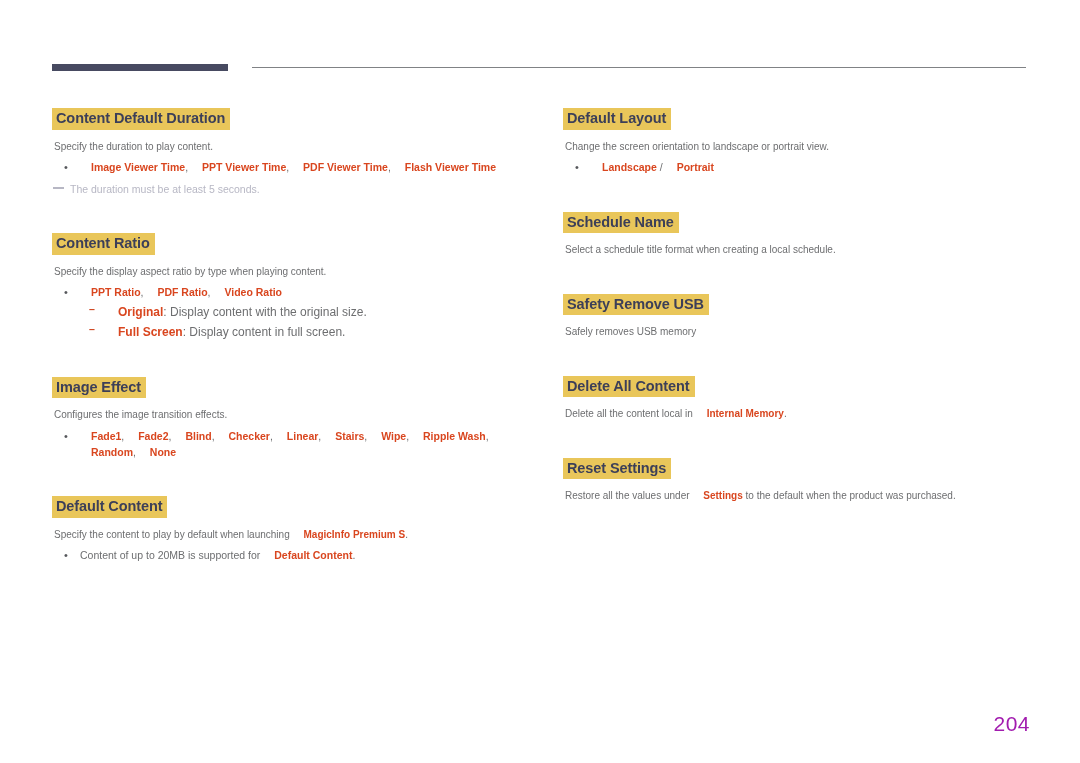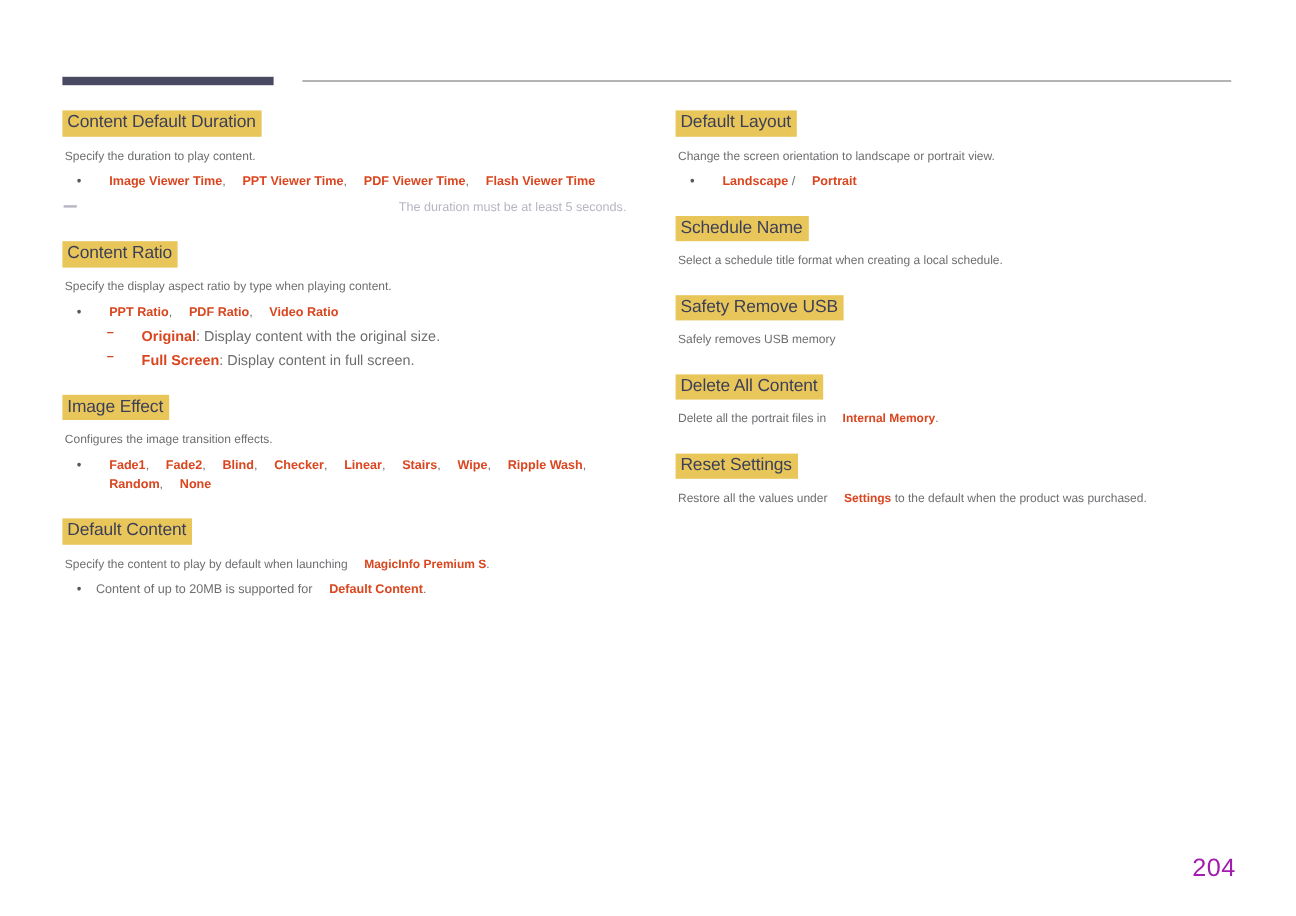--- a/index.html
+++ b/index.html
@@ -54,26 +54,26 @@
     top: 92px;
   }
   .col-left  { left: 52px;  width: 470px; }
   .col-right { left: 563px; width: 470px; }
 
   
   .section { margin-bottom: 20px; }
 
   h2.heading {
     display: inline-block;
-    margin: 0 0 0 0;
+    margin: 16px 0 0 0;
     padding: 1px 5px 2px 4px;
     background: #e9c65a;
     color: #3c3f58;
     font-size: 14.5px;
-    font-weight: normal;
+    font-weight: bold;
     line-height: 1.28;
     letter-spacing: -0.1px;
   }
 
   p.desc {
     margin: 10px 0 0 2px;
     font-size: 10px;
     line-height: 1.45;
     color: #6d6e70;
   }
@@ -128,21 +128,20 @@
   .plain { color: #6d6e70; font-weight: normal; }
 
   
   .note {
     position: relative;
     margin: 6px 0 0 0;
     padding-left: 18px;
     font-size: 10.5px;
     line-height: 1.45;
     color: #b7b7c4;
-    text-align: right;
   }
   .note::before {
     content: "";
     position: absolute;
     left: 1px;
     top: 5px;
     width: 11px;
     height: 2px;
     background: #b7b7c4;
   }
@@ -185,19 +184,19 @@
           <li><span class="plain">Content of up to 20MB is supported for </span><span class="hl">Default Content</span><span class="plain">.</span></li>
         </ul></div>
     </div>
 
   <div class="col col-right">
       <div class="section"><h2 class="heading">Default Layout</h2><p class="desc">Change the screen orientation to landscape or portrait view.</p><ul class="bullets">
           <li><span class="hl">Landscape</span><span class="plain"> / </span><span class="hl">Portrait</span></li>
         </ul></div>
       <div class="section"><h2 class="heading">Schedule Name</h2><p class="desc">Select a schedule title format when creating a local schedule.</p></div>
       <div class="section"><h2 class="heading">Safety Remove USB</h2><p class="desc">Safely removes USB memory</p></div>
-      <div class="section"><h2 class="heading">Delete All Content</h2><p class="desc"><span class="plain">Delete all the portrait files in </span><span class="hl">Internal Memory</span><span class="plain">.</span></p></div>
+      <div class="section"><h2 class="heading">Delete All Content</h2><p class="desc"><span class="plain">Delete all the content local in </span><span class="hl">Internal Memory</span><span class="plain">.</span></p></div>
       <div class="section"><h2 class="heading">Reset Settings</h2><p class="desc"><span class="plain">Restore all the values under </span><span class="hl">Settings</span><span class="plain"> to the default when the product was purchased.</span></p></div>
     </div>
 
   <div class="page-number">204</div>
 
 </div>
 
 </body></html>

